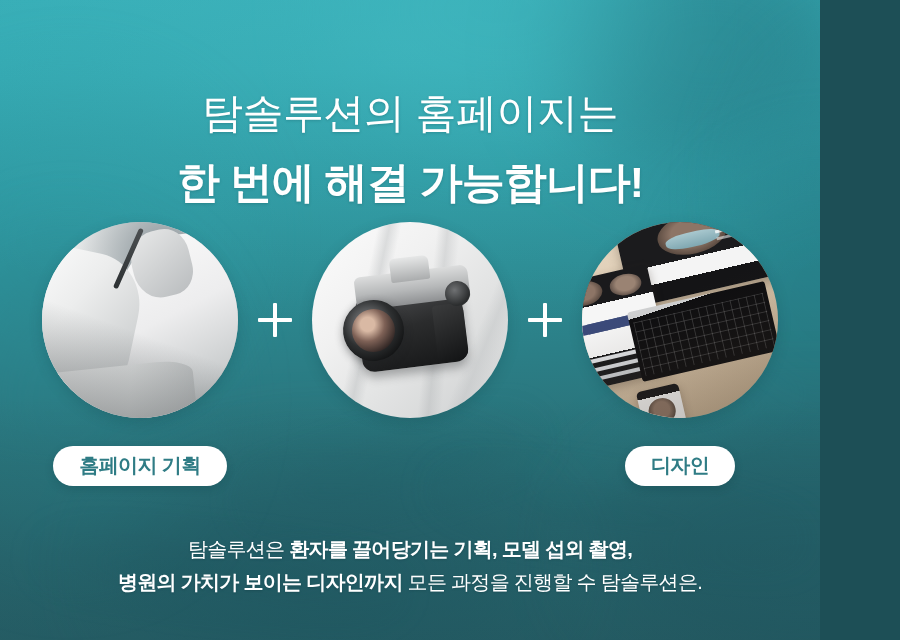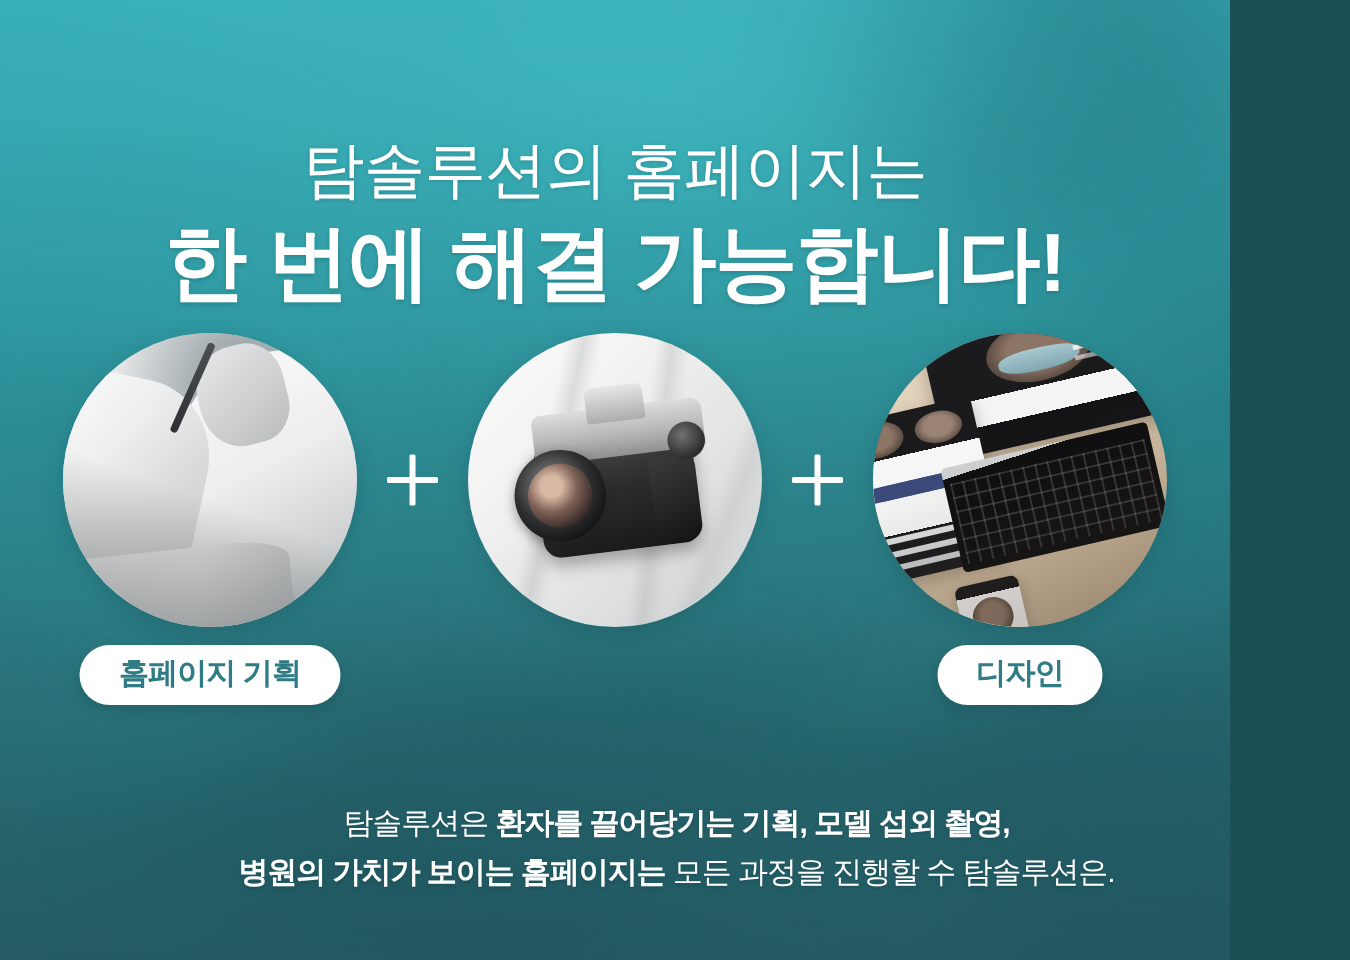--- a/index.html
+++ b/index.html
@@ -105,25 +105,25 @@
   }
   .headline .line1 {
     display: block;
     font-size: 41px;
     font-weight: 500;
     letter-spacing: -0.5px;
     line-height: 1.28;
   }
   .headline .line2 {
     display: block;
-    font-size: 55px;
+    font-size: 43px;
     font-weight: 800;
     letter-spacing: -1px;
     line-height: 1.22;
-    margin-top: 2px;
+    margin-top: 16px;
   }
 
   
   .steps {
     position: absolute;
     top: 222px;
     left: 0;
     width: 100%;
     display: flex;
     align-items: flex-start;
@@ -401,21 +401,21 @@
     content:"";
     position:absolute;
     background:#ffffff;
     border-radius:1px;
   }
   .plus .glyph::before { left:0; top:15px; width:34px; height:4px; }
   .plus .glyph::after  { top:0; left:15px; width:4px;  height:34px; }
 
   
   .pill {
-    margin-top: 12px;
+    margin-top: 28px;
     background:#ffffff;
     color:#2f7c85;
     border-radius: 999px;
     padding: 9px 26px 11px;
     font-size: 20px;
     font-weight: 700;
     letter-spacing: -0.6px;
     line-height: 1;
     white-space: nowrap;
     box-shadow: 0 3px 8px rgba(10,45,52,.18);
@@ -424,21 +424,20 @@
   
   .footer-copy {
     position: absolute;
     left: 0;
     bottom: 42px;
     width: 100%;
     text-align: center;
     color: #ffffff;
     line-height: 1.62;
     text-shadow: 0 1px 2px rgba(10,45,52,.25);
-    padding-left: 41px;
   }
   .footer-copy .fline { display:block; font-size: 20px; letter-spacing:-0.7px; }
   .footer-copy .light  { font-weight: 400; }
   .footer-copy .strong { font-weight: 800; }
 </style>
 </head>
 <body>
 
 <div class="banner">
 
@@ -528,18 +527,18 @@
         <div class="pill">디자인</div>
       </div>
 
     </div>
 
     <div class="footer-copy">
       <span class="fline">
         <span class="light">탐솔루션은 </span><span class="strong">환자를 끌어당기는 기획, 모델 섭외 촬영,</span>
       </span>
       <span class="fline">
-        <span class="strong">병원의 가치가 보이는 홈페이지는 </span><span class="light">모든 과정을 진행할 수 탐솔루션은.</span>
+        <span class="strong">병원의 가치가 보이는 디자인까지 </span><span class="light">모든 과정을 진행할 수 탐솔루션은.</span>
       </span>
     </div>
 
   </div>
 </div>
 
 </body></html>

